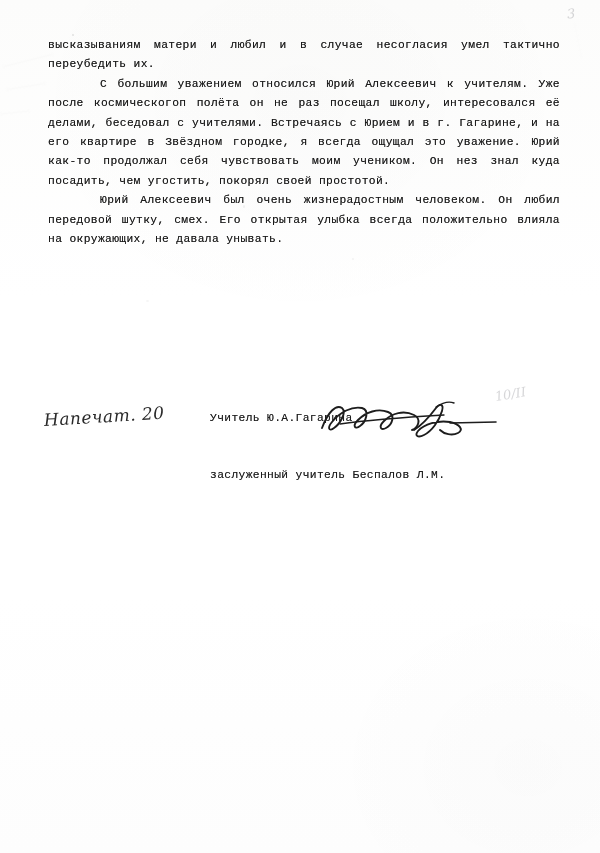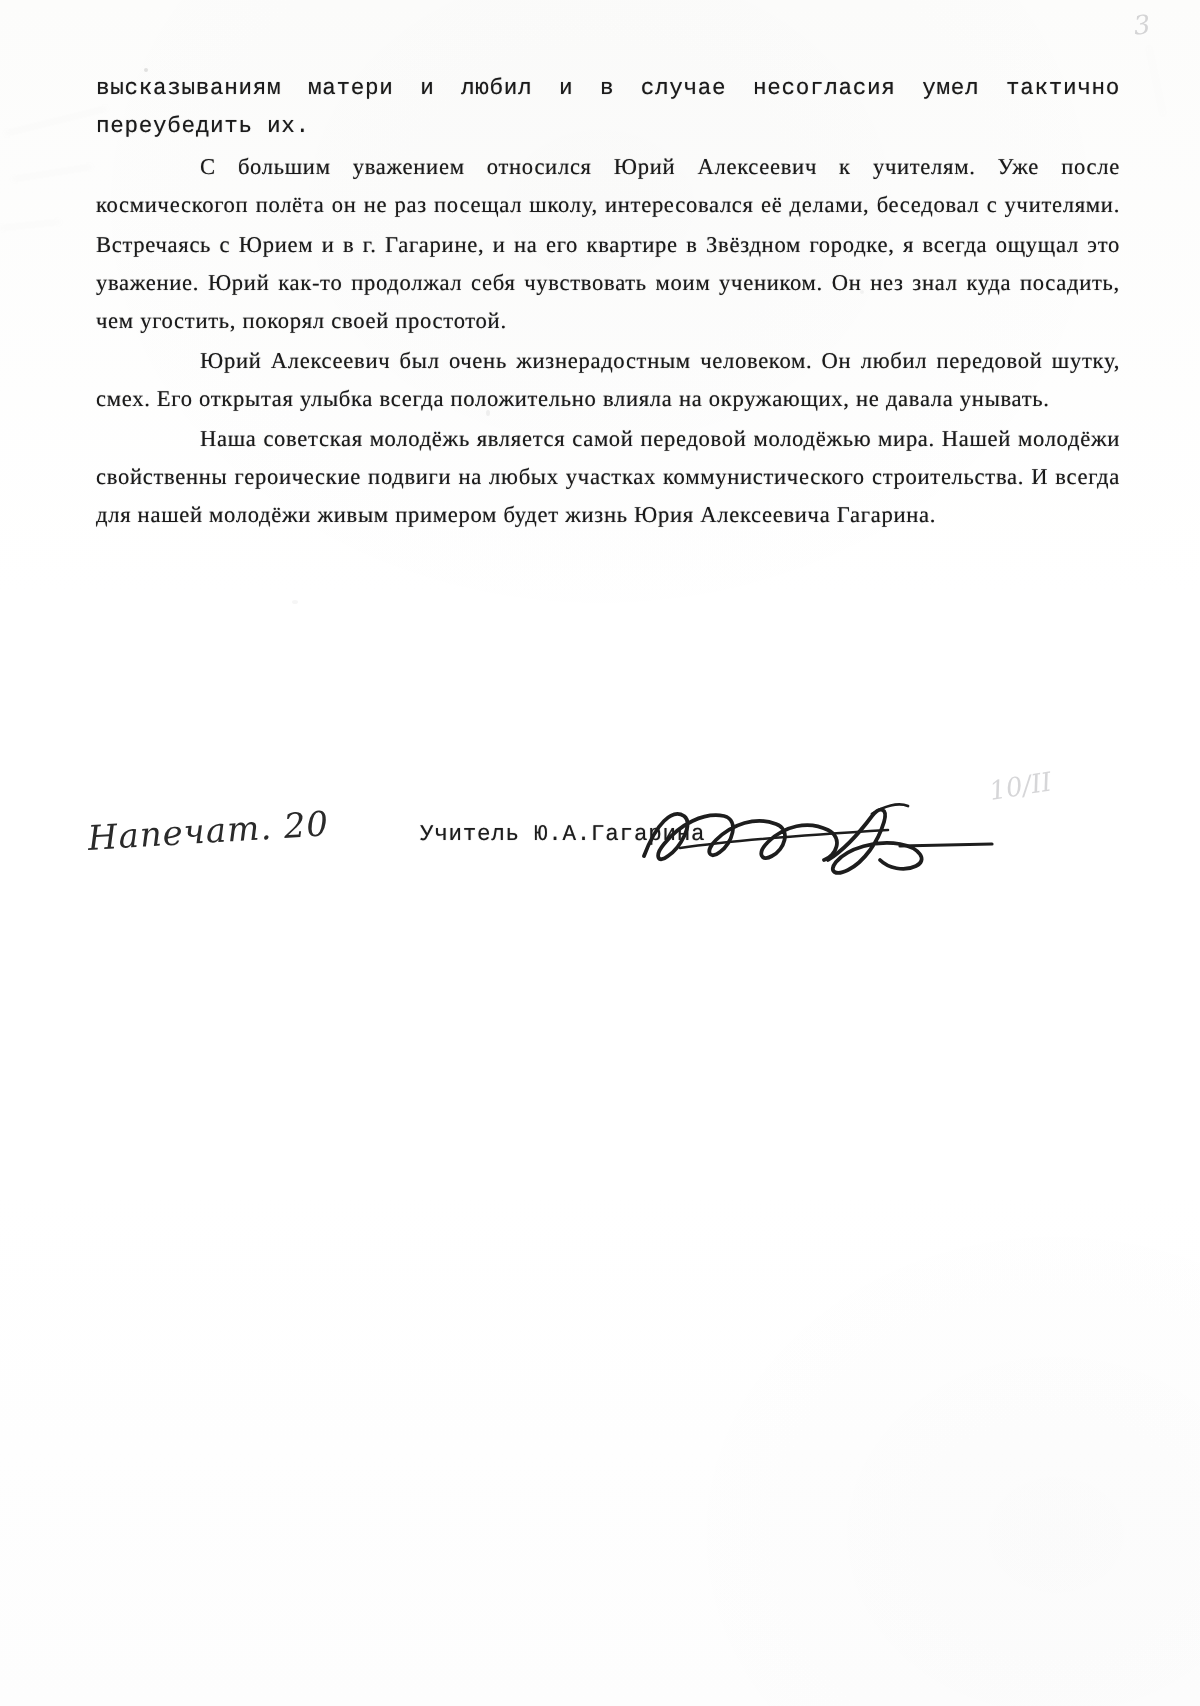--- a/index.html
+++ b/index.html
@@ -64,21 +64,20 @@
     text-shadow: 0 0 0.45px rgba(0,0,0,0.55);
   }
 
   .typescript p {
     margin: 0;
     white-space: pre-wrap;
   }
 
   .para-indent {
     text-indent: 52px;
-    font-family: Liberation Serif, serif;
   }
 
   .faded {
     opacity: 0.93;
   }
 
   
   .closing {
     position: absolute;
     left: 210px;
@@ -152,25 +151,25 @@
   <div class="speck" style="left:352px; top:258px; width:2px; height:2px; opacity:.45;"></div>
   <div class="speck" style="left:146px; top:300px; width:3px; height:2px; opacity:.35;"></div>
   <div class="speck" style="left:430px; top:145px; width:2px; height:2px; opacity:.4;"></div>
 
   <div class="handwriting hw-page-no">3</div>
 
   <div class="typescript">
     <p>высказываниям матери и любил и в случае несогласия умел тактично переубедить их.</p>
     <p class="para-indent">С большим уважением относился Юрий Алексеевич к учителям. Уже после космическогоп полёта он не раз посещал школу, интересовался её делами, беседовал с учителями. Встречаясь с Юрием и в г. Гагарине, и на его квартире в Звёздном городке, я всегда ощущал это уважение. Юрий как-то продолжал себя чувствовать моим учеником. Он нез знал куда посадить, чем угостить, покорял своей простотой.</p>
     <p class="para-indent">Юрий Алексеевич был очень жизнерадостным человеком. Он любил передовой шутку, смех. Его открытая улыбка всегда положительно влияла на окружающих, не давала унывать.</p>
-    <p class="para-indent">Наша советская молодёжь является самой передовой молодёжью мира. Нашей молодёжи свойственны героические подвиги на любых участках коммунистического строительства. И всегда для нашей молодёжи живым примером будет жизнь Юрия Алексеевича Гагарина.</p>
   </div>
 
   <div class="closing">
     <div>Учитель Ю.А.Гагарина</div>
+    <div>заслуженный учитель Беспалов Л.М.</div>
   </div>
 
   <div class="ink-signature">
     <svg viewBox="0 0 190 44" xmlns="http://www.w3.org/2000/svg" fill="none" stroke="#1d1d1d" stroke-linecap="round" stroke-linejoin="round">
       <path d="M4,30 C10,14 18,6 24,10 C29,14 22,26 16,30 C11,34 9,30 14,24
                C22,14 34,8 44,10 C52,12 48,24 42,28 C37,32 34,28 40,22
                C48,14 60,10 70,14 C78,17 74,27 68,30 C63,33 60,29 66,23
                C74,15 86,12 96,17 C104,21 100,30 94,32" stroke-width="1.9"></path>
       <path d="M96,32 C104,27 112,18 118,10 C122,5 126,6 124,13
                C121,23 114,33 106,37 C100,40 96,38 100,33

